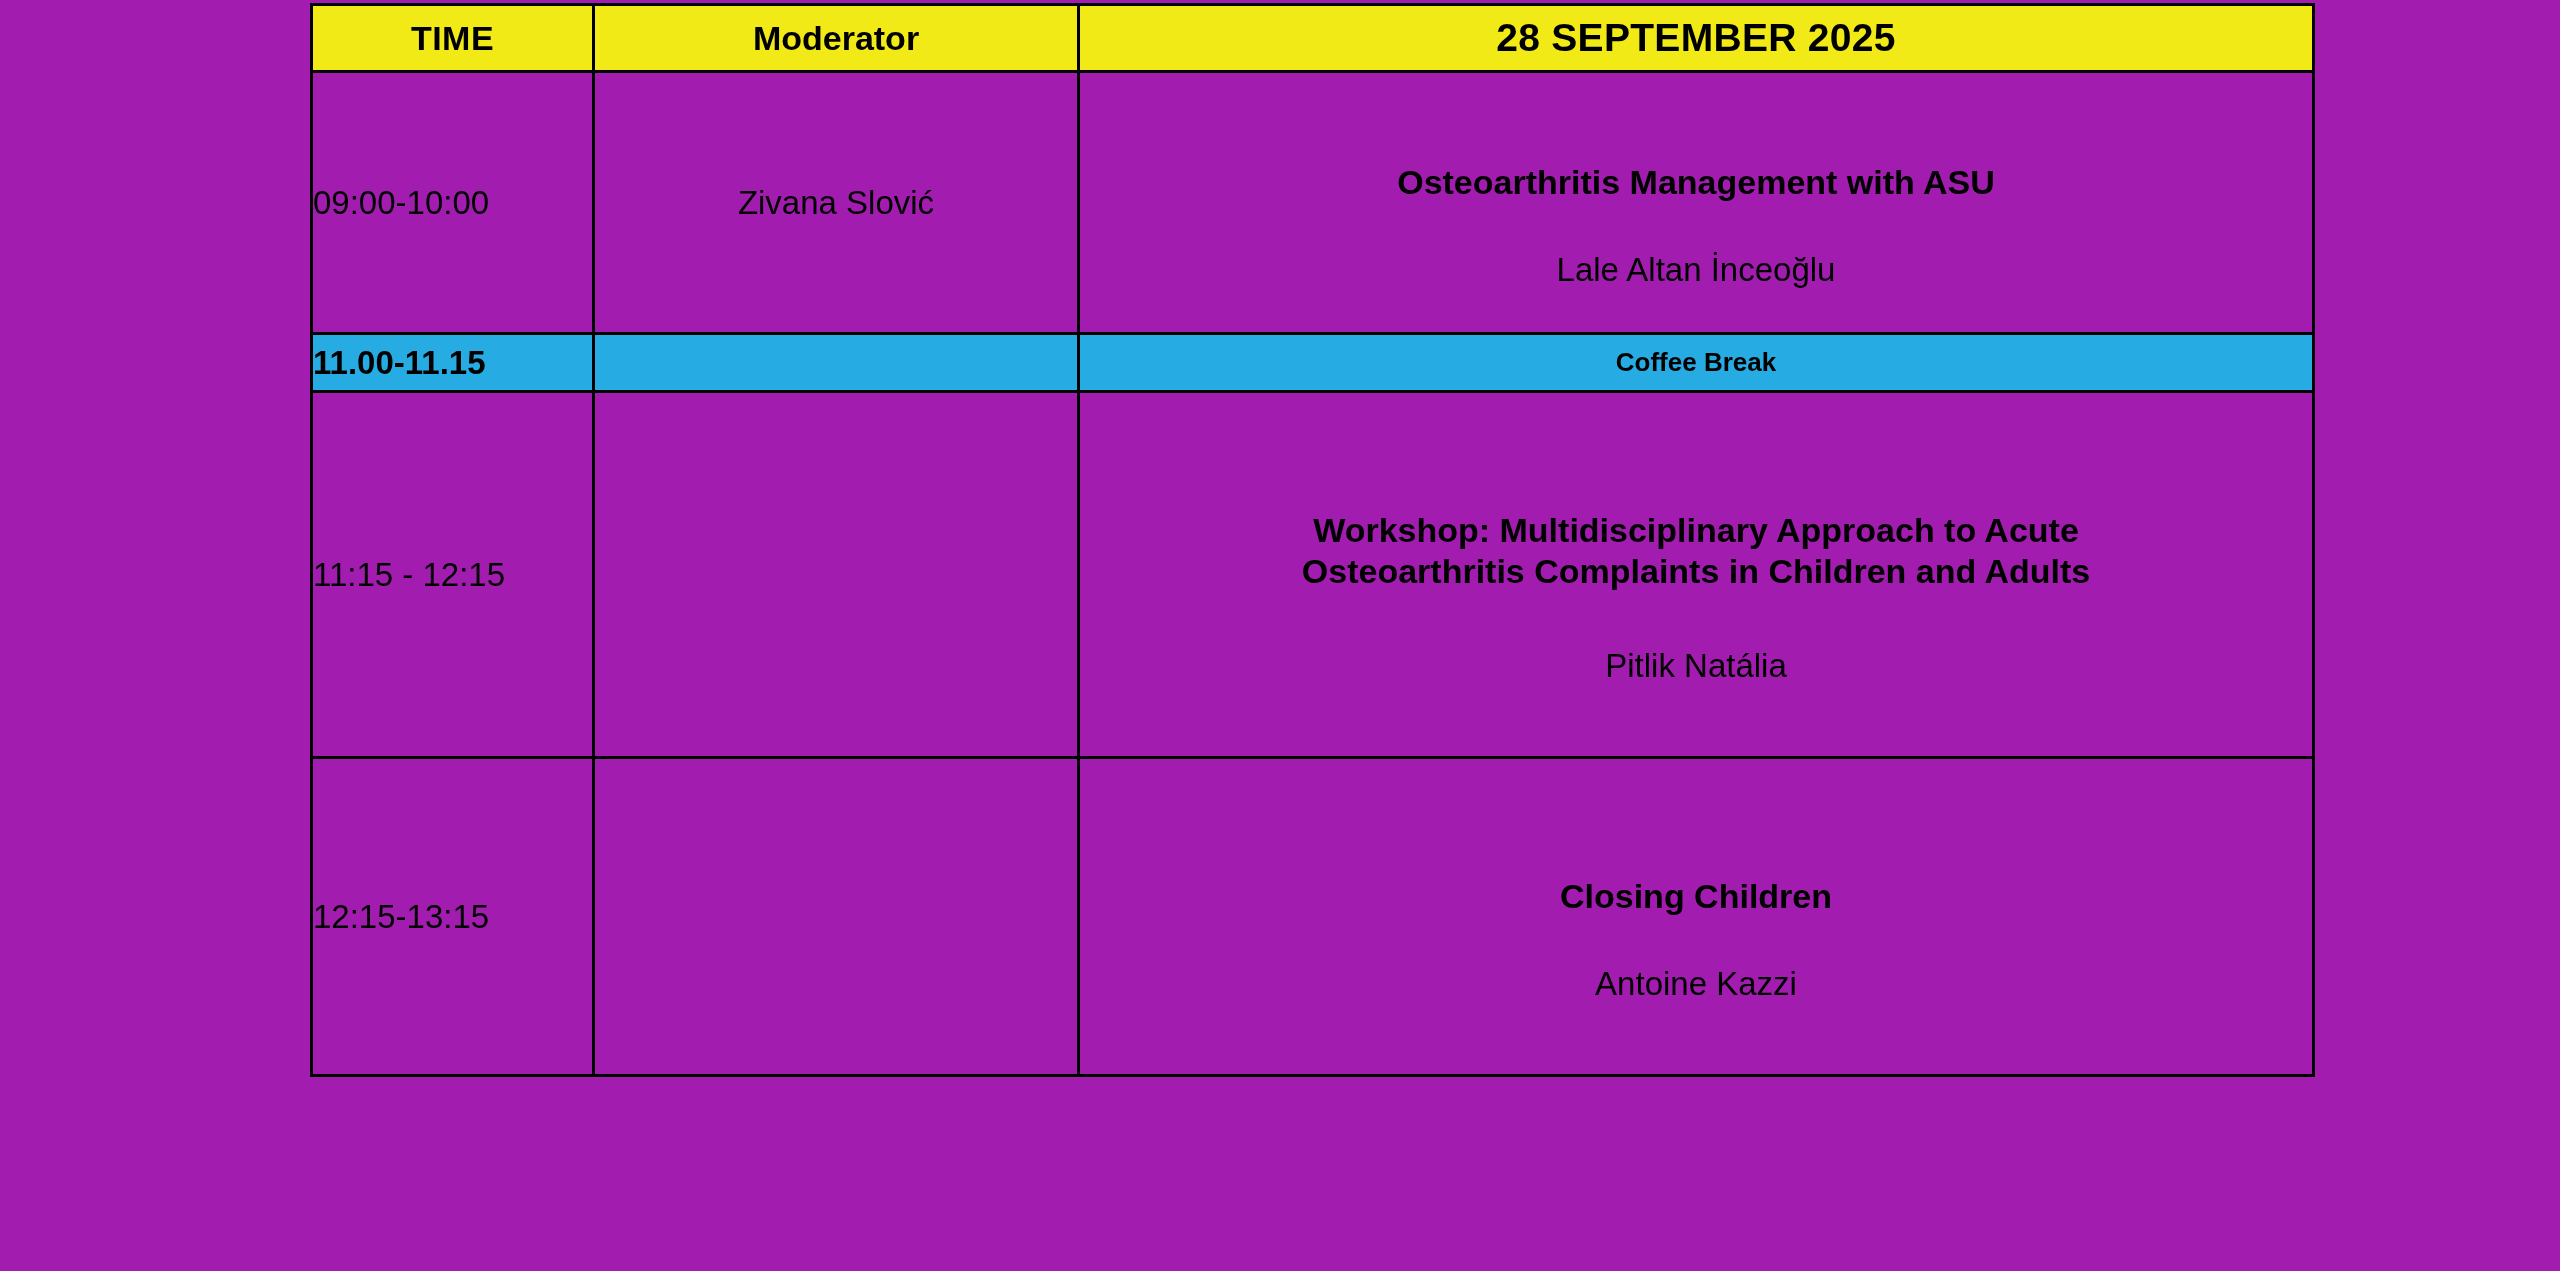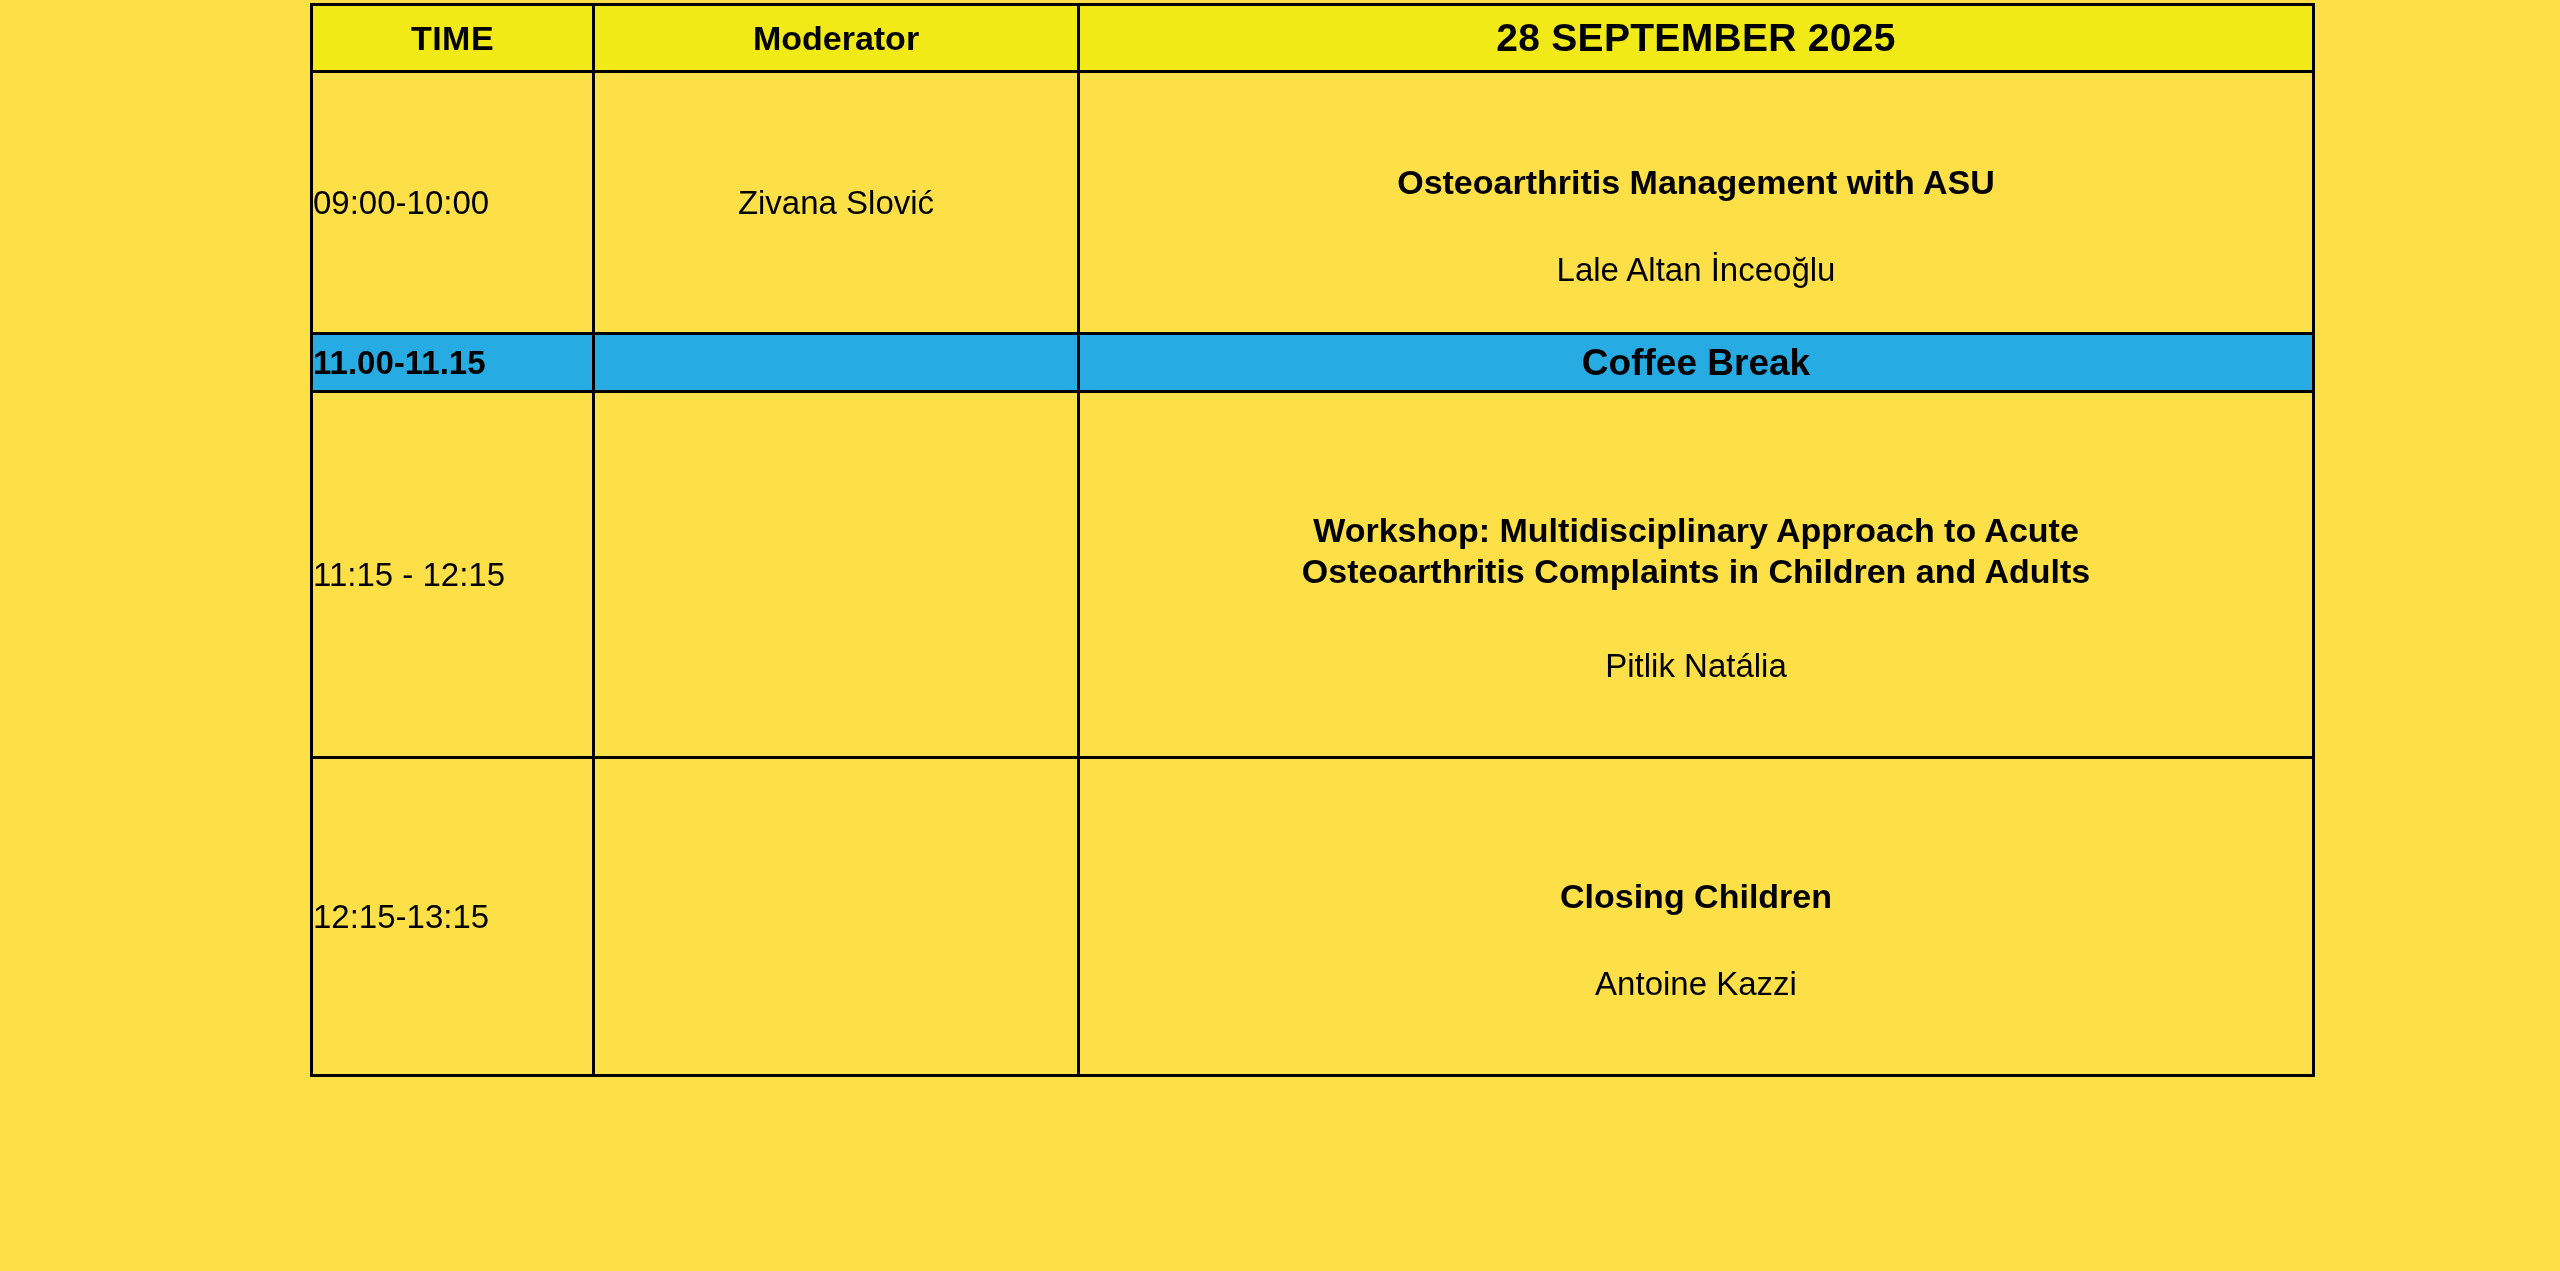--- a/index.html
+++ b/index.html
@@ -11,21 +11,21 @@
     width: 2560px;
     height: 1271px;
     font-family: "Liberation Sans", sans-serif;
     overflow: hidden;
   }
 
   .page {
     position: relative;
     width: 2560px;
     height: 1271px;
-    background: #fde047;
+    background: #a21caf;
   }
 
   .schedule-table {
     position: absolute;
     left: 310px;
     top: 3px;
     width: 2002px;
     border-collapse: collapse;
     table-layout: fixed;
   }
@@ -106,21 +106,21 @@
     background: #27ABE3;
     text-align: left;
     padding-left: 18px;
     font-size: 33px;
     font-weight: bold;
     white-space: nowrap;
   }
   .break-label {
     background: #27ABE3;
     text-align: center;
-    font-size: 37px;
+    font-size: 26px;
     font-weight: bold;
   }
 </style>
 </head>
 <body>
 
 <div class="page">
 
   <table class="schedule-table">
     <colgroup>

